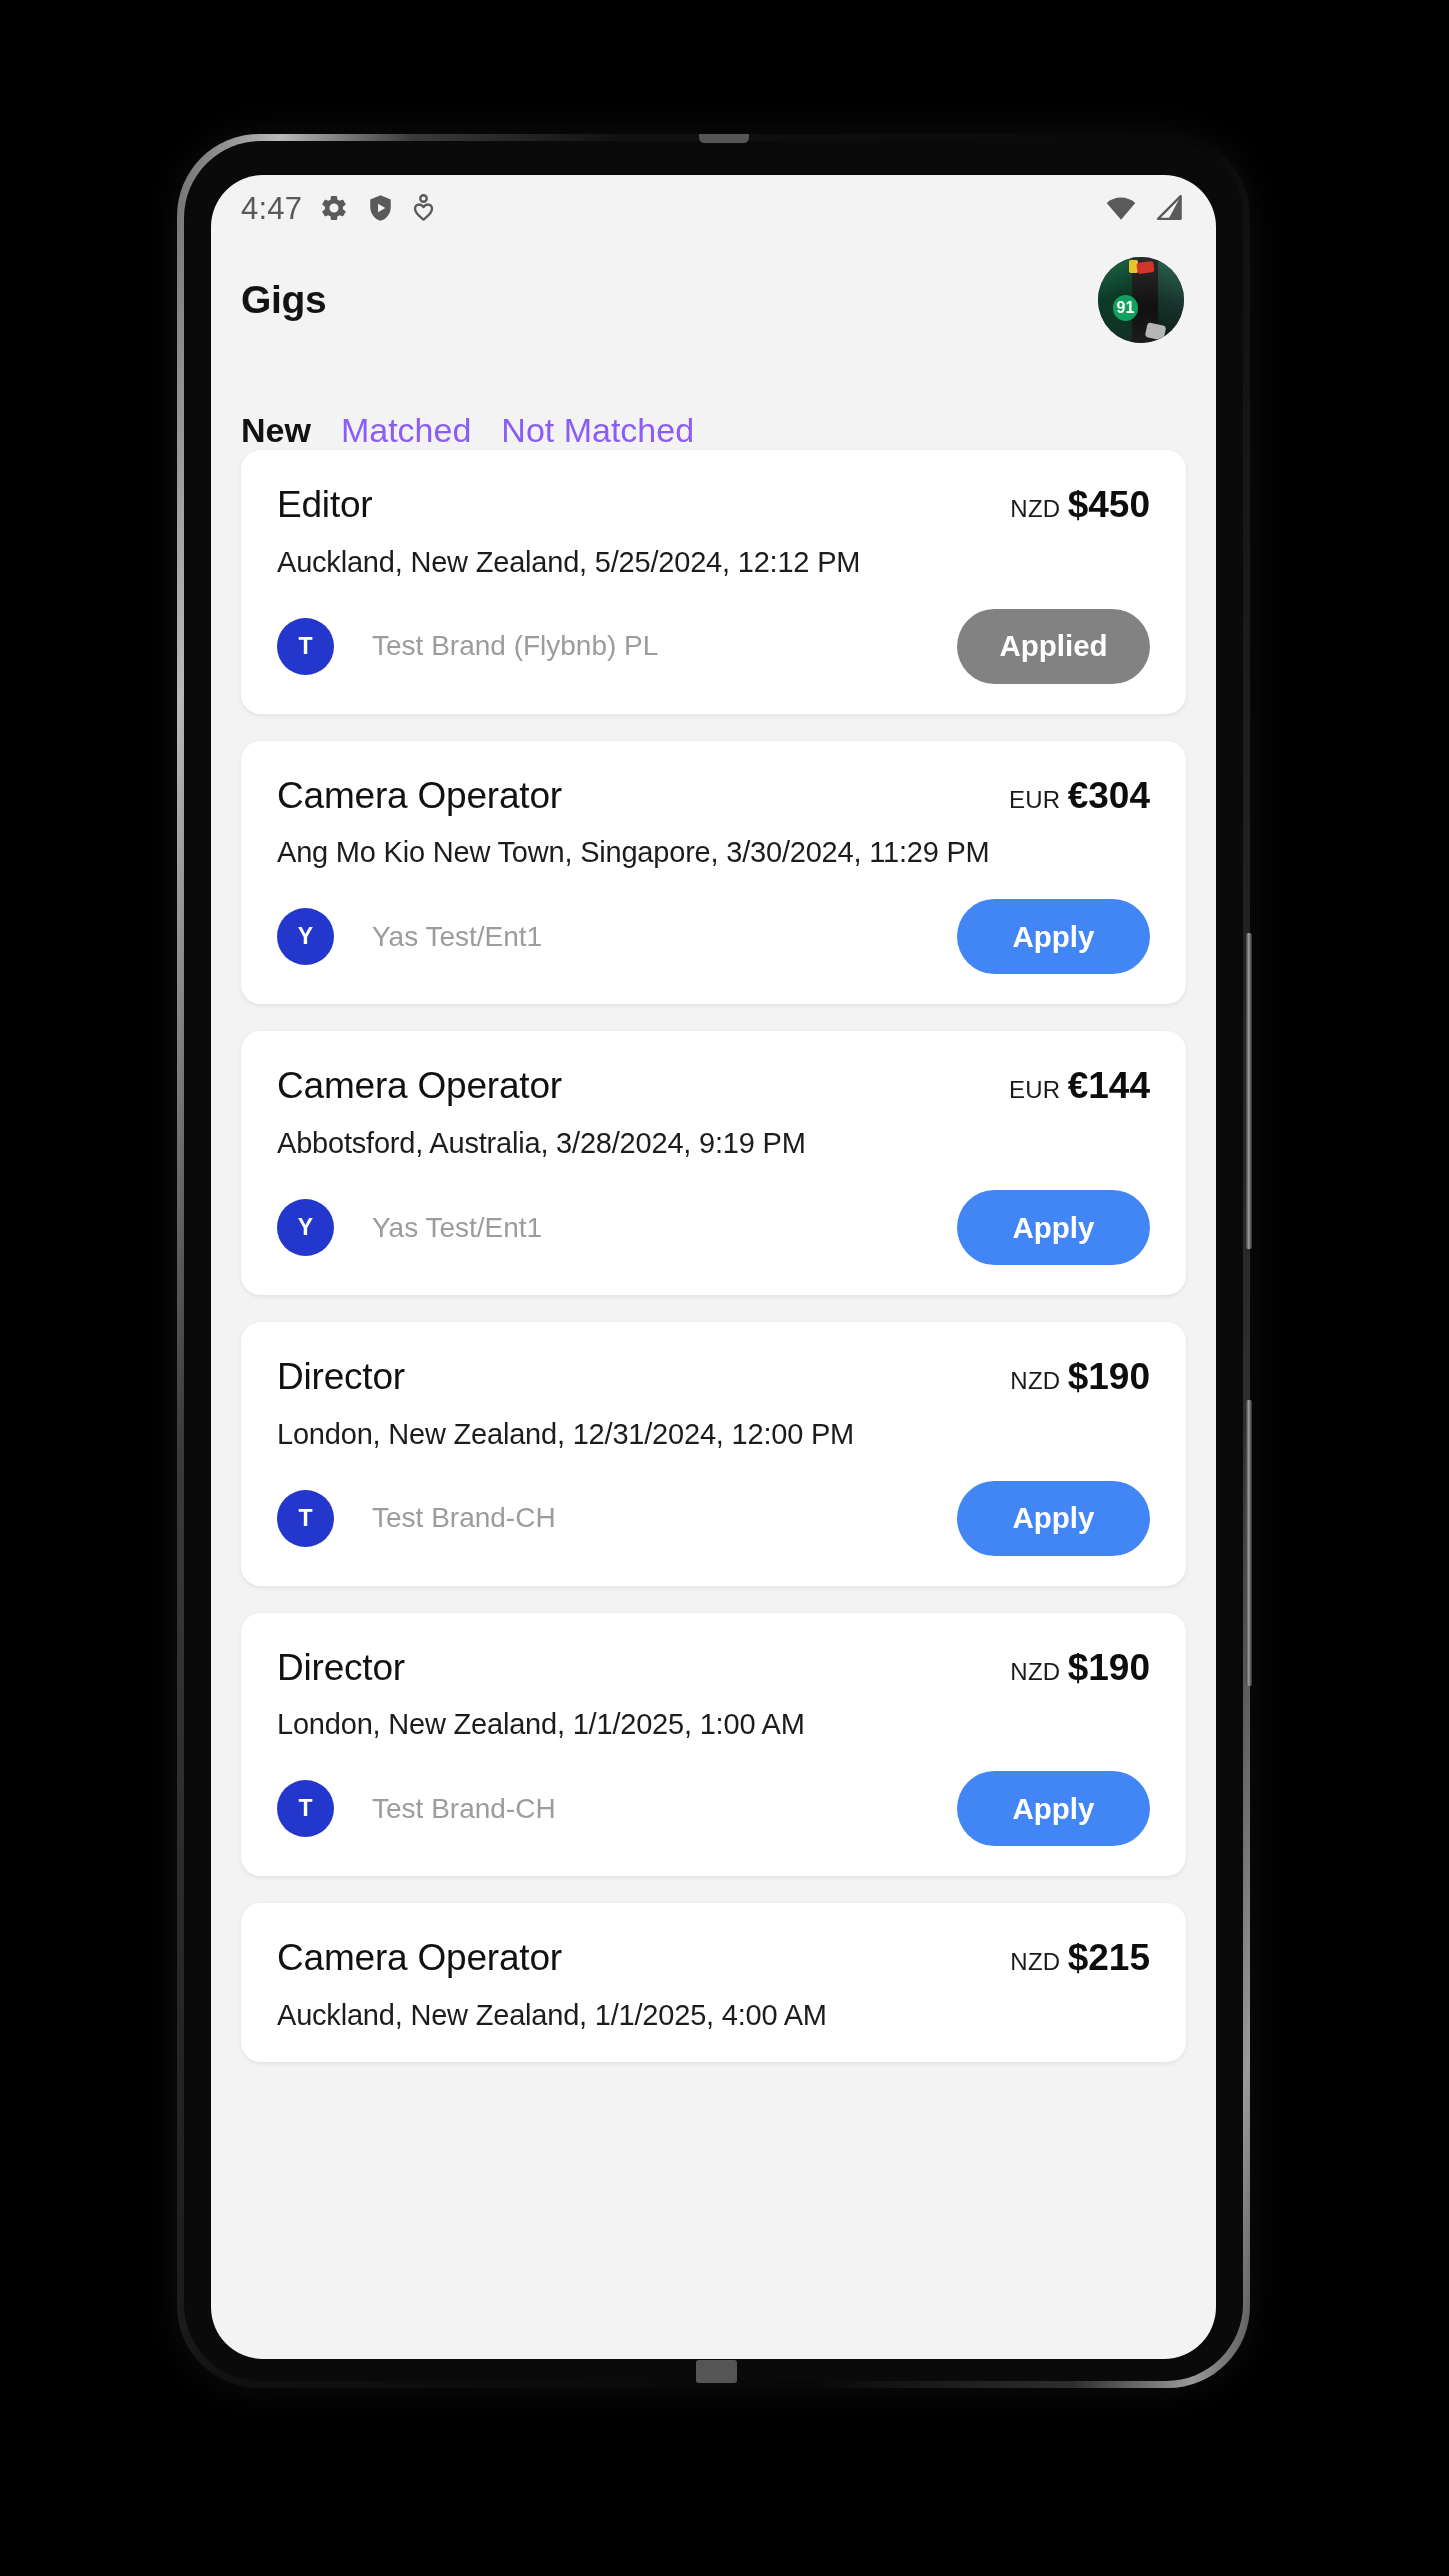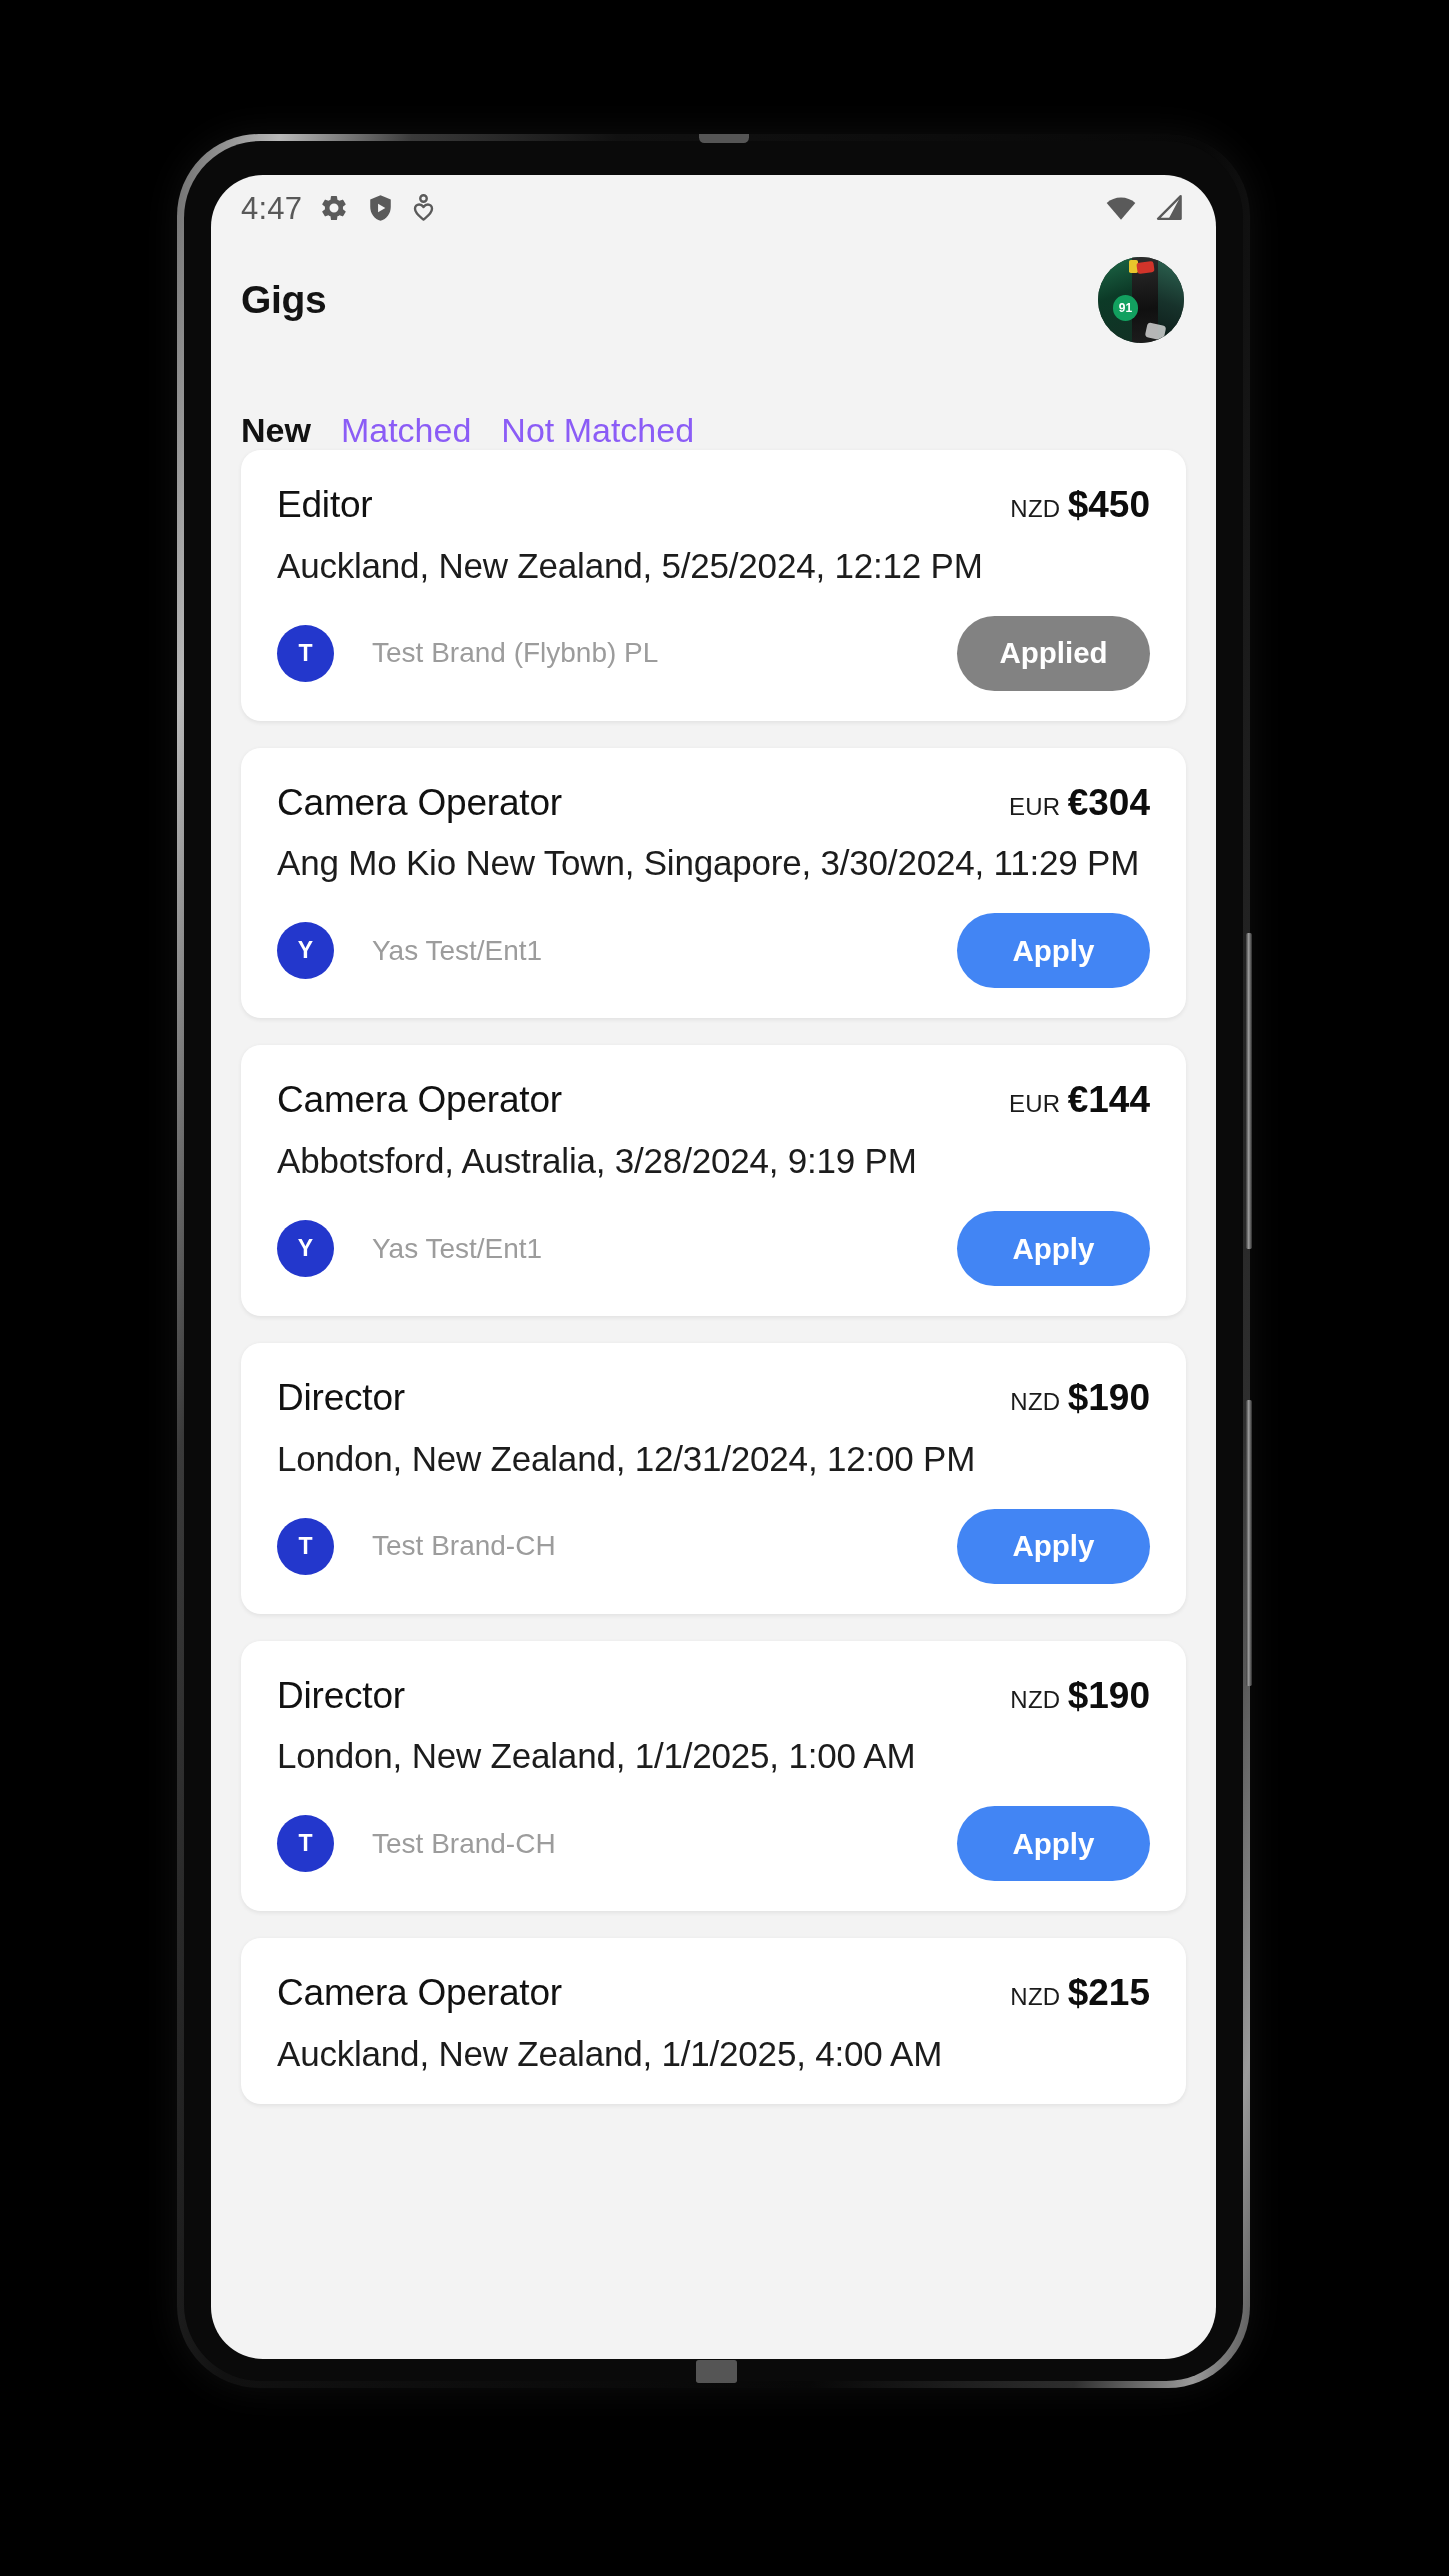--- a/index.html
+++ b/index.html
@@ -118,21 +118,21 @@
   .avatar-photo .ph-yellow{
     position:absolute; left:36%; top:3%; width:10%; height:16%;
     background:#e8c52c; border-radius:1.8px;
   }
   .avatar-photo .ph-badge{
     position:absolute; left:17%; top:44%;
     width:30%; height:30%;
     background:#12a05f;
     border-radius:50%;
     display:flex; align-items:center; justify-content:center;
-    color:#fff; font-size:12px; font-weight:bold;
+    color:#fff; font-size:16px; font-weight:bold;
   }
   .avatar-photo .ph-white{
     position:absolute; left:56%; bottom:4%; width:22%; height:18%;
     background:rgba(235,235,235,.75); border-radius:3.6px; transform:rotate(12deg);
   }
 
   
   .tabs{
     height:93px;
     display:flex;
@@ -186,21 +186,21 @@
     color:#1b1b1b;
     letter-spacing:0.3px;
   }
   .pay-amt{
     font-size:37px;
     font-weight:bold;
     color:#0d0d0d;
   }
   .gig-meta{
     margin-top:19.7px;
-    font-size:35px;
+    font-size:29px;
     color:#1c1c1c;
     letter-spacing:-0.2px;
     white-space:nowrap;
   }
   .card-row-bottom{
     margin-top:30px;
     display:flex;
     align-items:center;
   }
   .brand-avatar{

